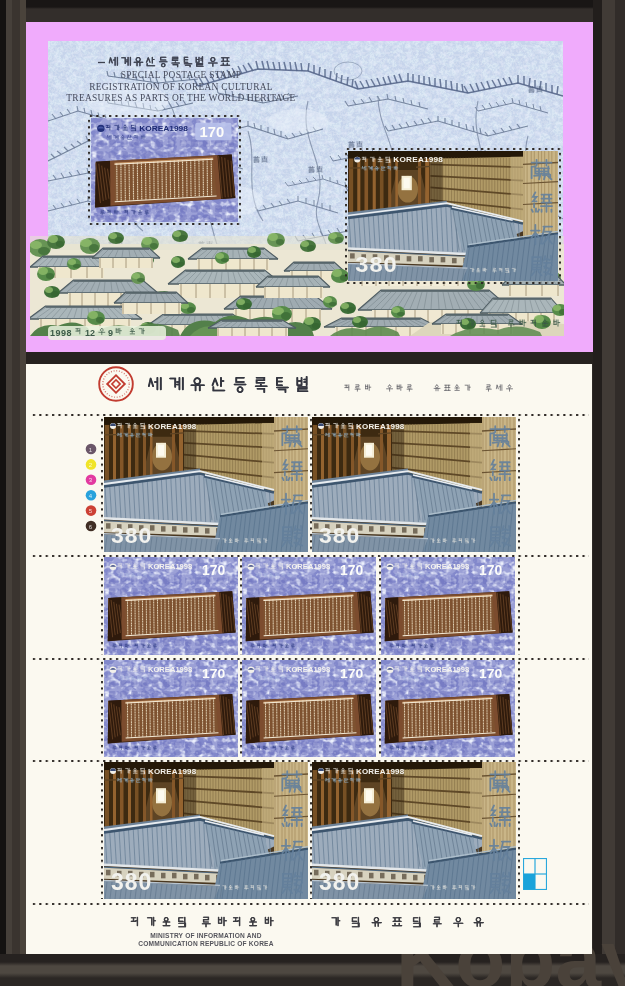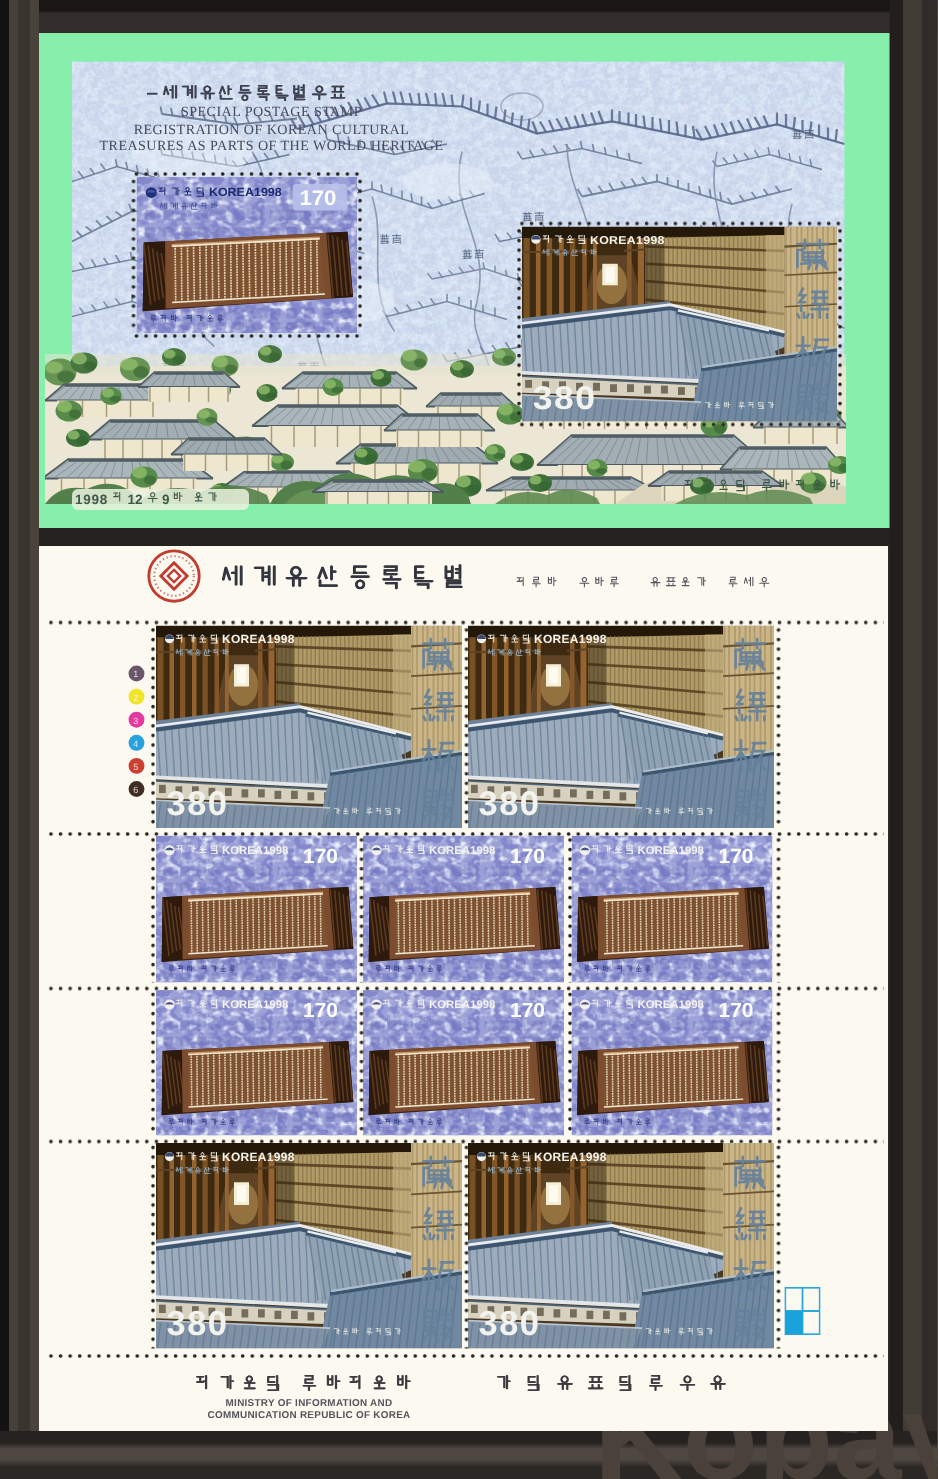--- a/index.html
+++ b/index.html
@@ -586,21 +586,21 @@
 <div class="abs" style="left:0;top:0;width:26px;height:986px;background:linear-gradient(90deg,#141211 0 6px,#46403a 6px 12px,#3a342f 12px 20px,#4a433b 20px 26px);"></div>
 
 <div class="abs" style="left:593px;top:0;width:32px;height:986px;background:linear-gradient(90deg,#221e1c 0 9px,#413b36 9px 22px,#312c29 22px 32px);"></div>
 
 <div class="abs" style="left:0;top:954px;width:625px;height:32px;background:linear-gradient(180deg,#262220 0 8px,#4e4841 12px 19px,#2b2724 24px);"></div>
 
 <div class="abs" style="left:26px;top:352px;width:567px;height:12px;background:#26221f;"></div>
 
 <div class="abs" style="left:396px;top:912px;width:250px;height:80px;color:#4a423a;font-weight:bold;font-size:82px;letter-spacing:0px;">Kobay</div>
 
-<div class="abs" style="left:26px;top:22px;width:567px;height:330px;background:#86efac;">
+<div class="abs" style="left:26px;top:22px;width:567px;height:330px;background:#f0abfc;">
 
 <svg class="abs" style="left:22px;top:19px" width="515" height="294" viewBox="0 0 515 294">
         <rect width="515" height="294" fill="#d9e6f3"></rect>
         <rect width="515" height="294" filter="url(#mapnoise)" opacity="0.4"></rect>
         <rect width="515" height="294" filter="url(#bluemottle)" opacity="0.14"></rect>
         <rect width="515" height="294" filter="url(#lightmottle)" opacity="0.5"></rect>
         <path d="M 150 45 L 210 28 L 260 30 L 310 48 L 360 40 L 420 52 L 470 42 L 515 55" fill="none" stroke="#56668a" stroke-width="1.5" opacity="0.9"></path>
         <path d="M150 45 L146 38" stroke="#56668a" stroke-width="1.5" opacity="0.85" fill="none"></path>
         <path d="M155 43 L151 36" stroke="#56668a" stroke-width="1.5" opacity="0.85" fill="none"></path>
         <path d="M161 42 L157 35" stroke="#56668a" stroke-width="1.5" opacity="0.85" fill="none"></path>

